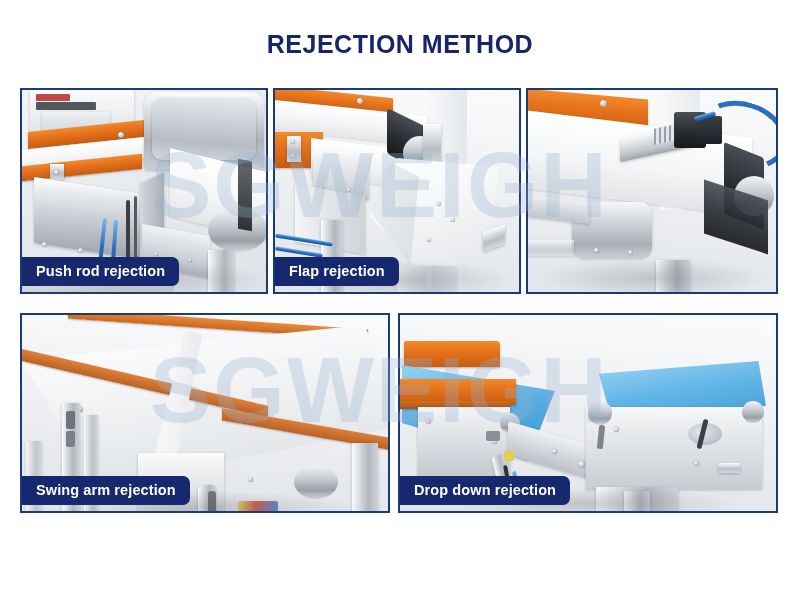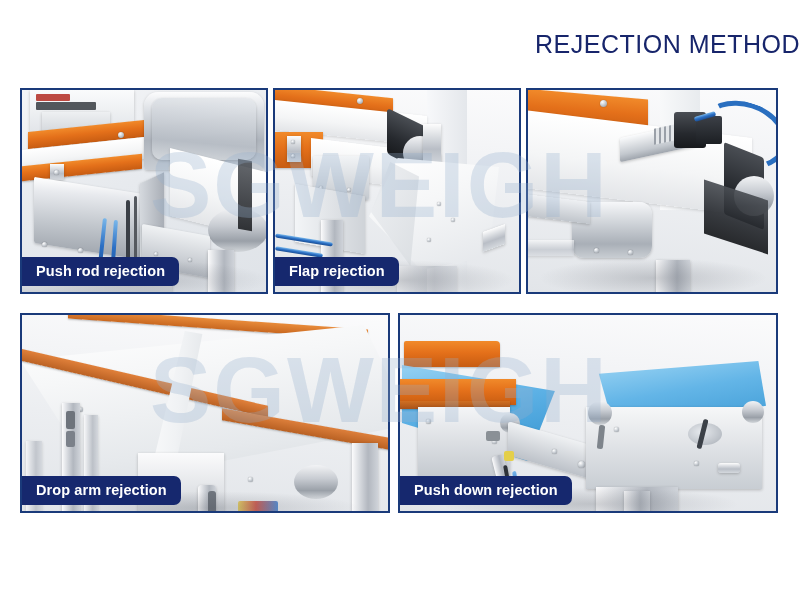--- a/index.html
+++ b/index.html
@@ -21,23 +21,23 @@
     height: 594px;
     background: #ffffff;
   }
 
   
   .page-title {
     position: absolute;
     left: 0;
     top: 30px;
     width: 800px;
-    text-align: right;
+    text-align: center;
     font-size: 25px;
-    font-weight: normal;
+    font-weight: bold;
     letter-spacing: 0.5px;
     color: #17256b;
     font-family: "Liberation Sans", sans-serif;
   }
 
   
   .panel {
     position: absolute;
     border: 2px solid #1a3a7a;
     background: #e9ecef;
@@ -339,21 +339,21 @@
         <div class="steel-v" style="left:4px;top:126px;width:16px;height:74px;opacity:.7;"></div>
         <div class="dark-part" style="left:44px;top:96px;width:9px;height:18px;background:#6e747c;border-radius:2px;"></div>
         <div class="dark-part" style="left:44px;top:116px;width:9px;height:16px;background:#7b818a;border-radius:2px;"></div>
         <div style="position:absolute;left:8px;top:176px;width:12px;height:10px;background:#c9423a;opacity:.8;"></div>
 
         <div class="roller" style="left:272px;top:150px;width:44px;height:34px;"></div>
         <div class="steel-v" style="left:330px;top:128px;width:26px;height:72px;"></div>
         <div class="shadow-soft" style="left:40px;top:176px;width:300px;height:34px;"></div>
       </div>
     </div>
-    <div class="badge">Drop arm rejection</div>
+    <div class="badge">Swing arm rejection</div>
   </div>
 
   <div class="panel" style="left:398px; top:313px; width:380px; height:200px;">
     <div class="panel-photo">
       <div class="scene">
         <div class="bg-studio2"></div>
 
         <div class="rail-orange" style="left:4px;top:26px;width:96px;height:26px;border-radius:2px 4px 0 0;"></div>
 
         <div style="position:absolute;left:2px;top:46px;width:196px;height:100px;
@@ -398,19 +398,19 @@
         <div class="dark-part" style="left:288px;top:108px;width:34px;height:22px;border-radius:50%;
              background:radial-gradient(ellipse at 40% 40%,#e7eaee,#a8aeb6);"></div>
         <div class="dark-part" style="left:300px;top:104px;width:5px;height:30px;background:#3c4148;transform:rotate(14deg);border-radius:2px;"></div>
         <div class="steel" style="left:318px;top:148px;width:22px;height:10px;border-radius:3px;"></div>
 
         <div class="steel-v" style="left:196px;top:172px;width:82px;height:28px;"></div>
         <div class="steel-v" style="left:224px;top:176px;width:26px;height:24px;opacity:.85;"></div>
         <div class="shadow-soft" style="left:40px;top:172px;width:300px;height:34px;"></div>
       </div>
     </div>
-    <div class="badge">Push down rejection</div>
+    <div class="badge">Drop down rejection</div>
   </div>
 
   <div class="watermark" id="wm-top">SGWEIGH</div>
   <div class="watermark" id="wm-bot">SGWEIGH</div>
 
 </div>
 
 </body></html>

